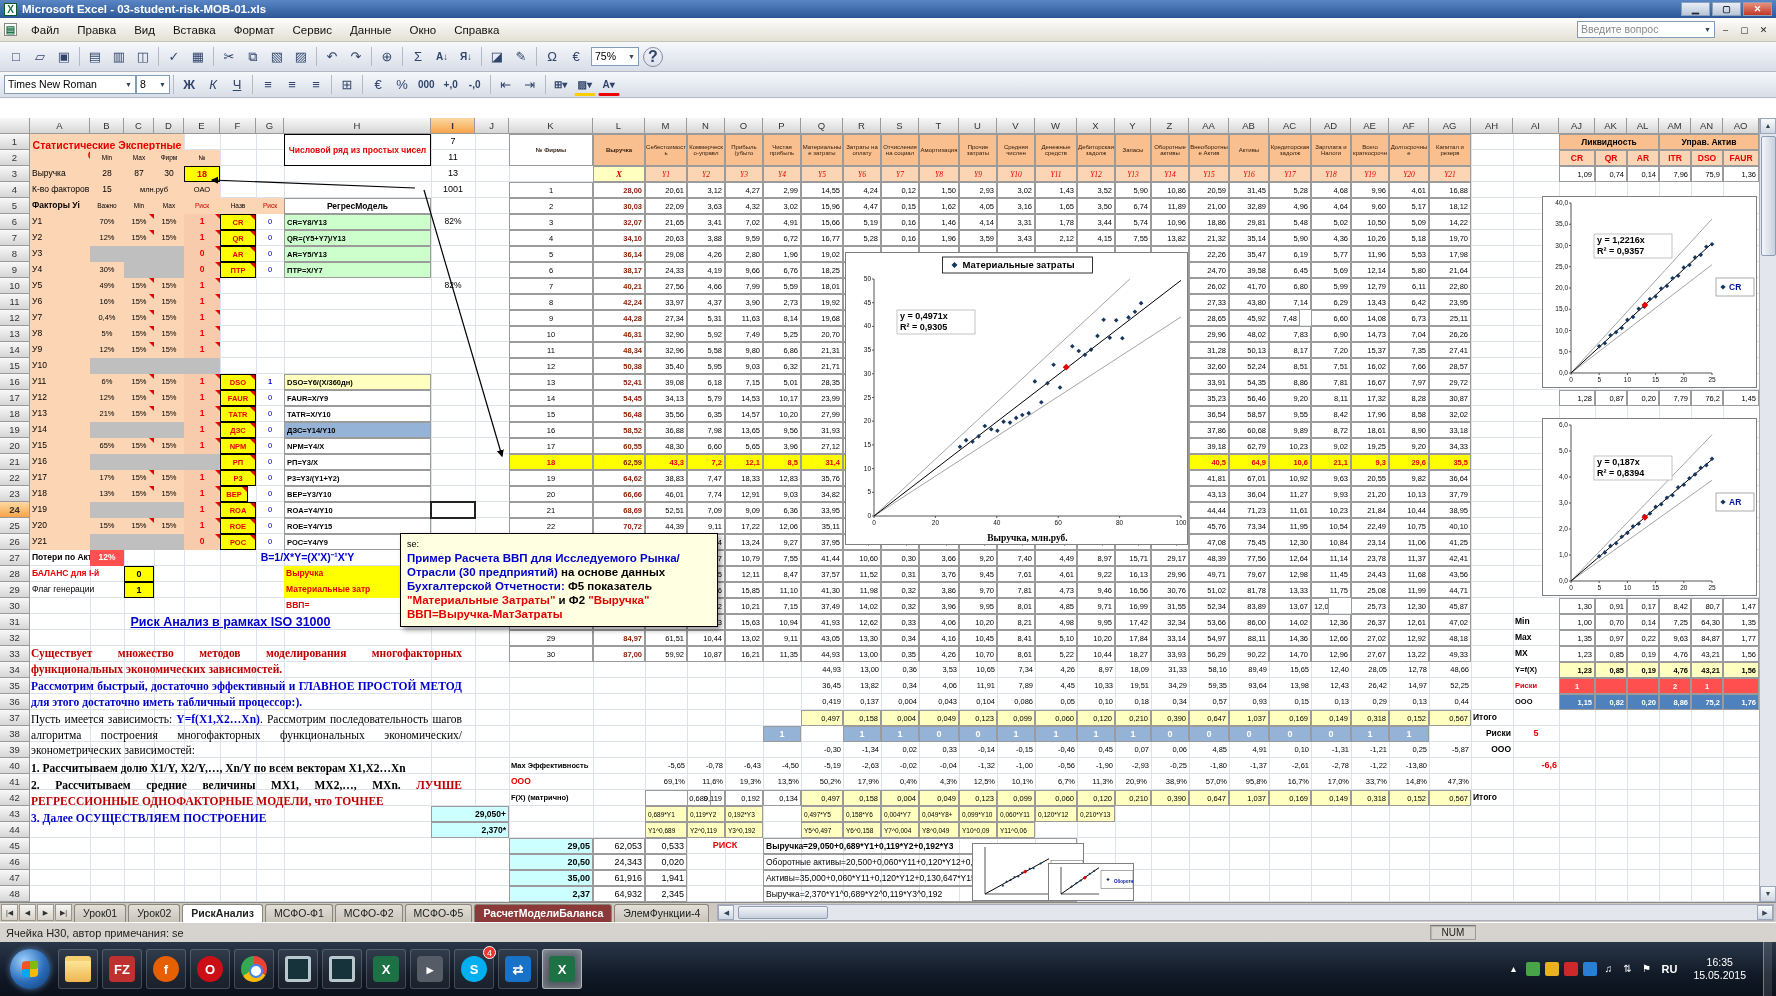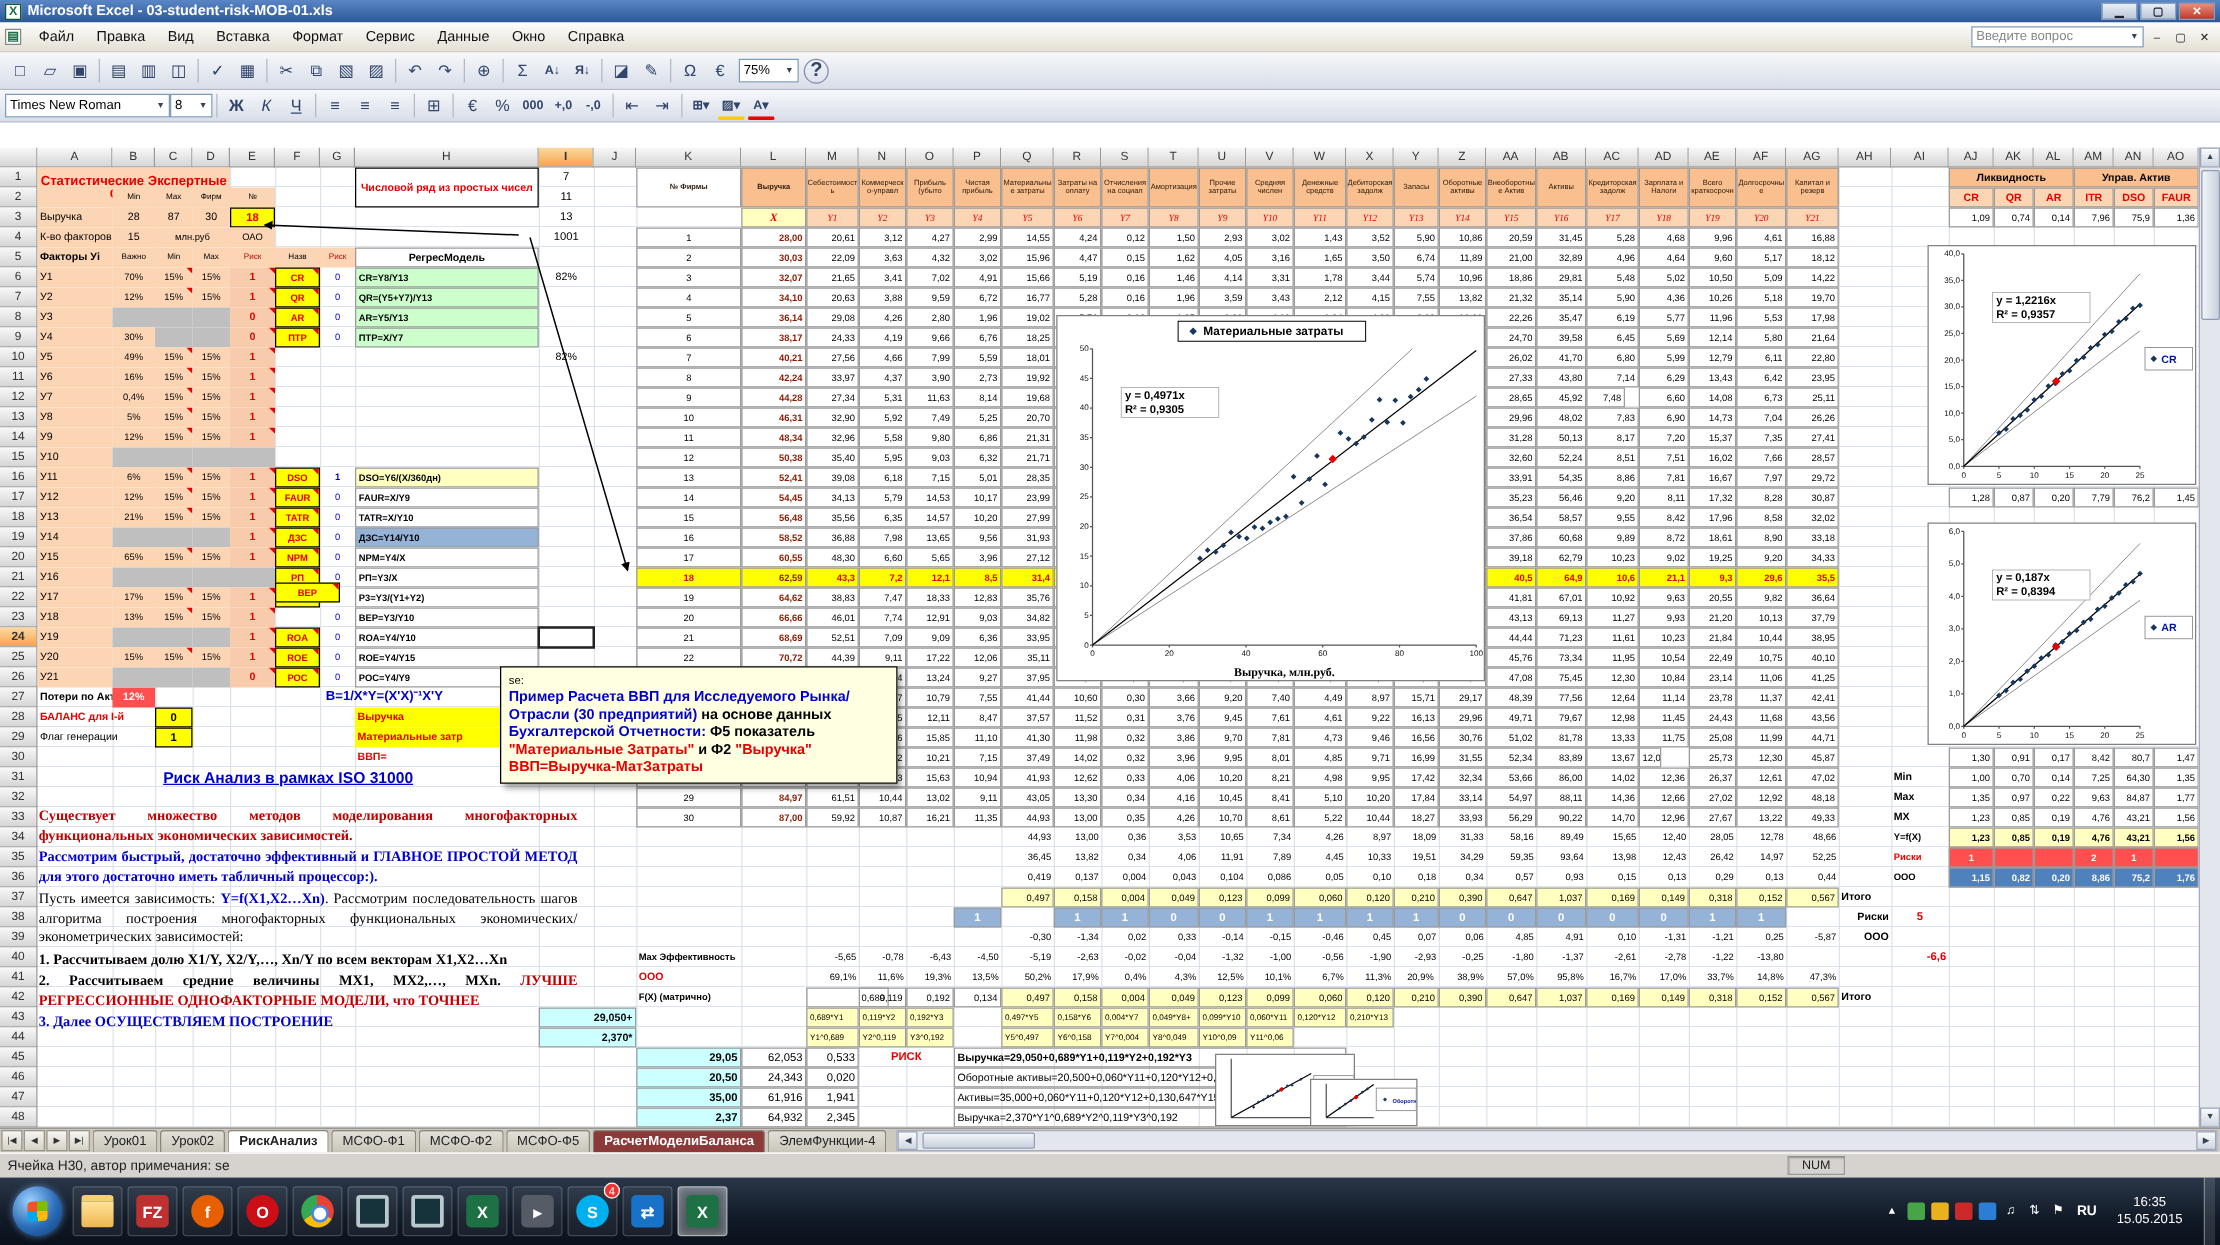--- a/index.html
+++ b/index.html
@@ -808,21 +808,21 @@
         <div class="c bgT ctr t7" style="left: 154px; top: 352px; width: 30px;">15%</div>
         <div class="c bgP RED b ctr t8 tri" style="left: 184px; top: 352px; width: 36px;">1</div>
         <div class="c bgY RED b ctr t7 bdk tri" style="left: 220px; top: 352px; width: 36px;">Р3</div>
         <div class="c blue ctr t7" style="left: 256px; top: 352px; width: 28px;">0</div>
         <div class="c bgW t7 b bd" style="left: 284px; top: 352px; width: 147px;">Р3=Y3/(Y1+Y2)</div>
         <div class="c bgT t8" style="left: 30px; top: 368px; width: 60px;">У18</div>
         <div class="c bgT ctr t7" style="left: 90px; top: 368px; width: 34px;">13%</div>
         <div class="c bgT ctr t7 tri" style="left: 124px; top: 368px; width: 30px;">15%</div>
         <div class="c bgT ctr t7" style="left: 154px; top: 368px; width: 30px;">15%</div>
         <div class="c bgP RED b ctr t8 tri" style="left: 184px; top: 368px; width: 36px;">1</div>
-        <div class="c bgY RED b ctr t7 bdk tri" style="left: 220px; top: 348px; width: 52px;">BEP</div>
+        <div class="c bgY RED b ctr t7 bdk tri" style="left: 220px; top: 368px; width: 28px;">BEP</div>
         <div class="c blue ctr t7" style="left: 256px; top: 368px; width: 28px;">0</div>
         <div class="c bgW t7 b bd" style="left: 284px; top: 368px; width: 147px;">BEP=Y3/Y10</div>
         <div class="c bgT t8" style="left: 30px; top: 384px; width: 60px;">У19</div>
         <div class="c bgG" style="left: 90px; top: 384px; width: 34px;"></div>
         <div class="c bgG" style="left: 124px; top: 384px; width: 30px;"></div>
         <div class="c bgG" style="left: 154px; top: 384px; width: 30px;"></div>
         <div class="c bgP RED b ctr t8 tri" style="left: 184px; top: 384px; width: 36px;">1</div>
         <div class="c bgY RED b ctr t7 bdk tri" style="left: 220px; top: 384px; width: 36px;">ROA</div>
         <div class="c blue ctr t7" style="left: 256px; top: 384px; width: 28px;">0</div>
         <div class="c bgW t7 b bd" style="left: 284px; top: 384px; width: 147px;">ROA=Y4/Y10</div>
@@ -1334,21 +1334,21 @@
         <div class="c bd rgt t7" style="left: 843px; top: 368px; width: 38px;">10,09</div>
         <div class="c bd rgt t7" style="left: 881px; top: 368px; width: 38px;">0,27</div>
         <div class="c bd rgt t7" style="left: 919px; top: 368px; width: 40px;">3,27</div>
         <div class="c bd rgt t7" style="left: 959px; top: 368px; width: 38px;">8,20</div>
         <div class="c bd rgt t7" style="left: 997px; top: 368px; width: 38px;">6,60</div>
         <div class="c bd rgt t7" style="left: 1035px; top: 368px; width: 42px;">4,00</div>
         <div class="c bd rgt t7" style="left: 1077px; top: 368px; width: 38px;">8,00</div>
         <div class="c bd rgt t7" style="left: 1115px; top: 368px; width: 36px;">14,00</div>
         <div class="c bd rgt t7" style="left: 1151px; top: 368px; width: 38px;">26,00</div>
         <div class="c bd rgt t7" style="left: 1189px; top: 368px; width: 40px;">43,13</div>
-        <div class="c bd rgt t7" style="left: 1229px; top: 368px; width: 40px;">69,13</div>
+        <div class="c bd rgt t7" style="left: 1229px; top: 368px; width: 40px;">36,04</div>
         <div class="c bd rgt t7" style="left: 1269px; top: 368px; width: 42px;">11,27</div>
         <div class="c bd rgt t7" style="left: 1311px; top: 368px; width: 40px;">9,93</div>
         <div class="c bd rgt t7" style="left: 1351px; top: 368px; width: 38px;">21,20</div>
         <div class="c bd rgt t7" style="left: 1389px; top: 368px; width: 40px;">10,13</div>
         <div class="c bd rgt t7" style="left: 1429px; top: 368px; width: 42px;">37,79</div>
         <div class="c bd ctr t7" style="left: 509px; top: 384px; width: 84px;">21</div>
         <div class="c bd rgt t7 b dkred" style="left: 593px; top: 384px; width: 52px;">68,69</div>
         <div class="c bd rgt t7" style="left: 645px; top: 384px; width: 42px;">52,51</div>
         <div class="c bd rgt t7" style="left: 687px; top: 384px; width: 38px;">7,09</div>
         <div class="c bd rgt t7" style="left: 725px; top: 384px; width: 38px;">9,09</div>

